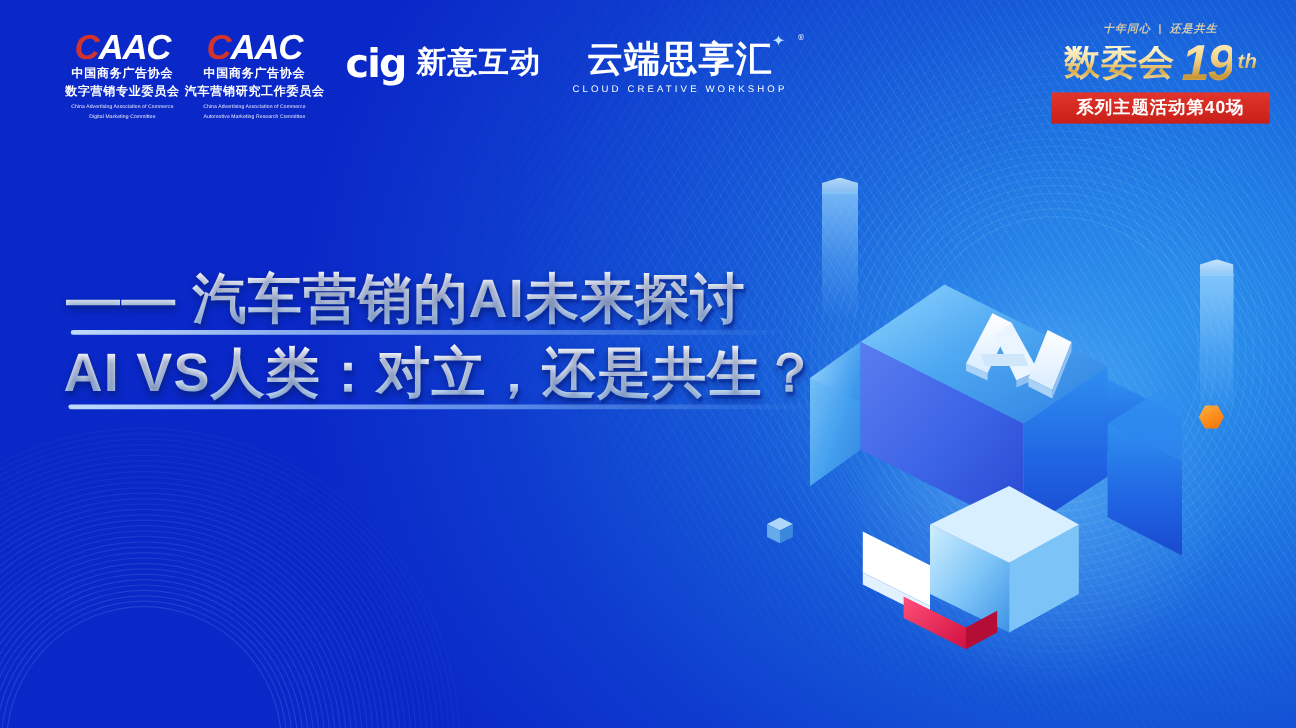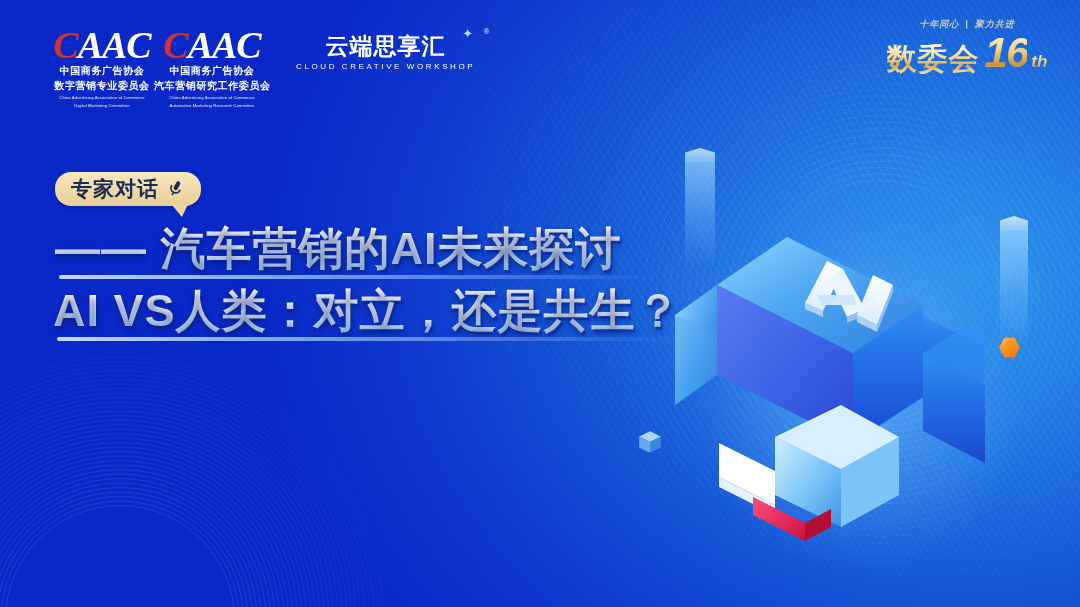--- a/index.html
+++ b/index.html
@@ -51,42 +51,42 @@
   .glowB{ position:absolute; left:700px; top:250px; width:330px; height:330px;
     background:radial-gradient(circle, rgba(150,215,255,.30) 0%, rgba(0,0,0,0) 68%);
     pointer-events:none; }
 
   
   .logobar{ position:absolute; left:44px; top:24px; display:flex; align-items:flex-start; gap:0; height:70px; }
 
   .caac{ width:116px; text-align:center; color:#fff; padding-top:2px; }
   .caac + .caac{ margin-left:-6px; }
   .caac .mark{
-    font-family:Liberation Serif, serif; font-weight:bold; font-style:italic;
-    font-size:38px; letter-spacing:-1px; line-height:1; color:#fff; white-space:nowrap;
+    font-family:Liberation Sans, sans-serif; font-weight:bold; font-style:italic;
+    font-size:29px; letter-spacing:-1px; line-height:1; color:#fff; white-space:nowrap;
   }
   .caac .mark .c{ color:#d1332e; }
   .caac .cn1,.caac .cn2{ font-size:10px; font-weight:bold; letter-spacing:.6px; line-height:1.45; white-space:nowrap; }
   .caac .en{ font-size:4.2px; line-height:1.5; letter-spacing:.1px; opacity:.93; margin-top:2px; white-space:nowrap; }
 
   .cig{ display:flex; align-items:center; gap:9px; margin-left:18px; padding-top:12px; }
   .cig .word{ font-size:33px; font-weight:bold; color:#fff; letter-spacing:-1.5px; line-height:1; font-family:"DejaVu Sans",sans-serif;}
   .cig .cn{ font-size:25px; font-weight:bold; color:#fff; letter-spacing:1px; line-height:1; }
 
   .ccw{ margin-left:26px; padding-top:10px; text-align:center; position:relative; }
-  .ccw .cn{ font-size:23px; font-weight:bold; color:#fff; letter-spacing:1px; line-height:1.05; white-space:nowrap; }
+  .ccw .cn{ font-size:30px; font-weight:bold; color:#fff; letter-spacing:1px; line-height:1.05; white-space:nowrap; }
   .ccw .en{ font-size:8px; font-weight:normal; color:#fff; letter-spacing:2.6px; margin-top:4px; white-space:nowrap; }
   .ccw .reg{ position:absolute; right:-14px; top:4px; font-size:7px; color:#fff; }
   .ccw .spark{ position:absolute; right:2px; top:2px; color:#bfe0ff; font-size:13px; }
 
   
   .badge{ position:absolute; right:22px; top:18px; width:182px; text-align:center; }
   .badge .tag{ font-size:9px; font-weight:bold; color:#f4dca0; letter-spacing:1px; margin-bottom:1px; white-space:nowrap; }
   .badge .tag span{ opacity:.85; padding:0 3px;font-style:italic; }
-  .badge .main{ display:flex; align-items:flex-end; justify-content:center; gap:4px; line-height:1; }
+  .badge .main{ display:flex; align-items:center; justify-content:center; gap:4px; line-height:1; }
   .badge .zh{
     font-size:30px; font-weight:bold; letter-spacing:1px;
     background:linear-gradient(180deg,#fff6d8 0%,#f6dd9a 42%,#d9ab4e 72%,#f3e2ac 100%);
     -webkit-background-clip:text; background-clip:text; color:transparent;
   }
   .badge .ten{
     font-size:42px; font-weight:bold; font-style:italic; letter-spacing:-2px; margin-left:1px;
     background:linear-gradient(180deg,#fff3cc 0%,#f0cf81 45%,#c89536 78%,#f0dca4 100%);
     -webkit-background-clip:text; background-clip:text; color:transparent;
   }
@@ -336,53 +336,45 @@
     </div>
 
     <div class="caac">
       <div class="mark"><span class="c">C</span><span>AAC</span></div>
       <div class="cn1">中国商务广告协会</div>
       <div class="cn2">汽车营销研究工作委员会</div>
       <div class="en">China Advertising Association of Commerce</div>
       <div class="en">Automotive Marketing Research Committee</div>
     </div>
 
+    <div class="cig">
+      <div class="word">cig</div>
+      <div class="cn">新意互动</div>
+    </div>
 
     <div class="ccw">
       <div class="spark">✦</div>
       <div class="reg">®</div>
       <div class="cn">云端思享汇</div>
       <div class="en">CLOUD CREATIVE WORKSHOP</div>
     </div>
   </div>
 
   <div class="badge">
     <div class="tag">
-      <span>十年同心</span><span>|</span><span>聚力共进</span>
+      <span>十年同心</span><span>|</span><span>还是共生</span>
     </div>
     <div class="main">
       <div class="zh">数委会</div>
-      <div class="ten">16</div>
+      <div class="ten">19</div>
       <div class="th">th</div>
     </div>
-  </div>
-
-  <div class="pill">
-    <div class="body">
-      <div class="txt">专家对话</div>
-      <svg class="mic" viewBox="0 0 24 24">
-        <g transform="rotate(28 12 12)">
-          <rect x="9.4" y="2" width="5.2" height="12" rx="2.6" fill="#1b2a55"></rect>
-          <path d="M6 11.4a6 6 0 0 0 12 0" fill="none" stroke="#1b2a55" stroke-width="2.1" stroke-linecap="round"></path>
-          <rect x="11.1" y="17.2" width="1.9" height="4.3" rx=".9" fill="#1b2a55"></rect>
-        </g>
-      </svg>
-    </div>
-    <div class="tail"></div>
-  </div>
+    <div class="ribbon">系列主题活动第40场</div>
+  </div>
+
 
   <div class="headline">
     <div class="hline l2">
       <div class="t">—— 汽车营销的AI未来探讨</div>
       <div class="bar"></div>
     </div>
     <div class="hline l1">
       <div class="t">AI VS人类：对立，还是共生？</div>
       <div class="bar"></div>
     </div>

